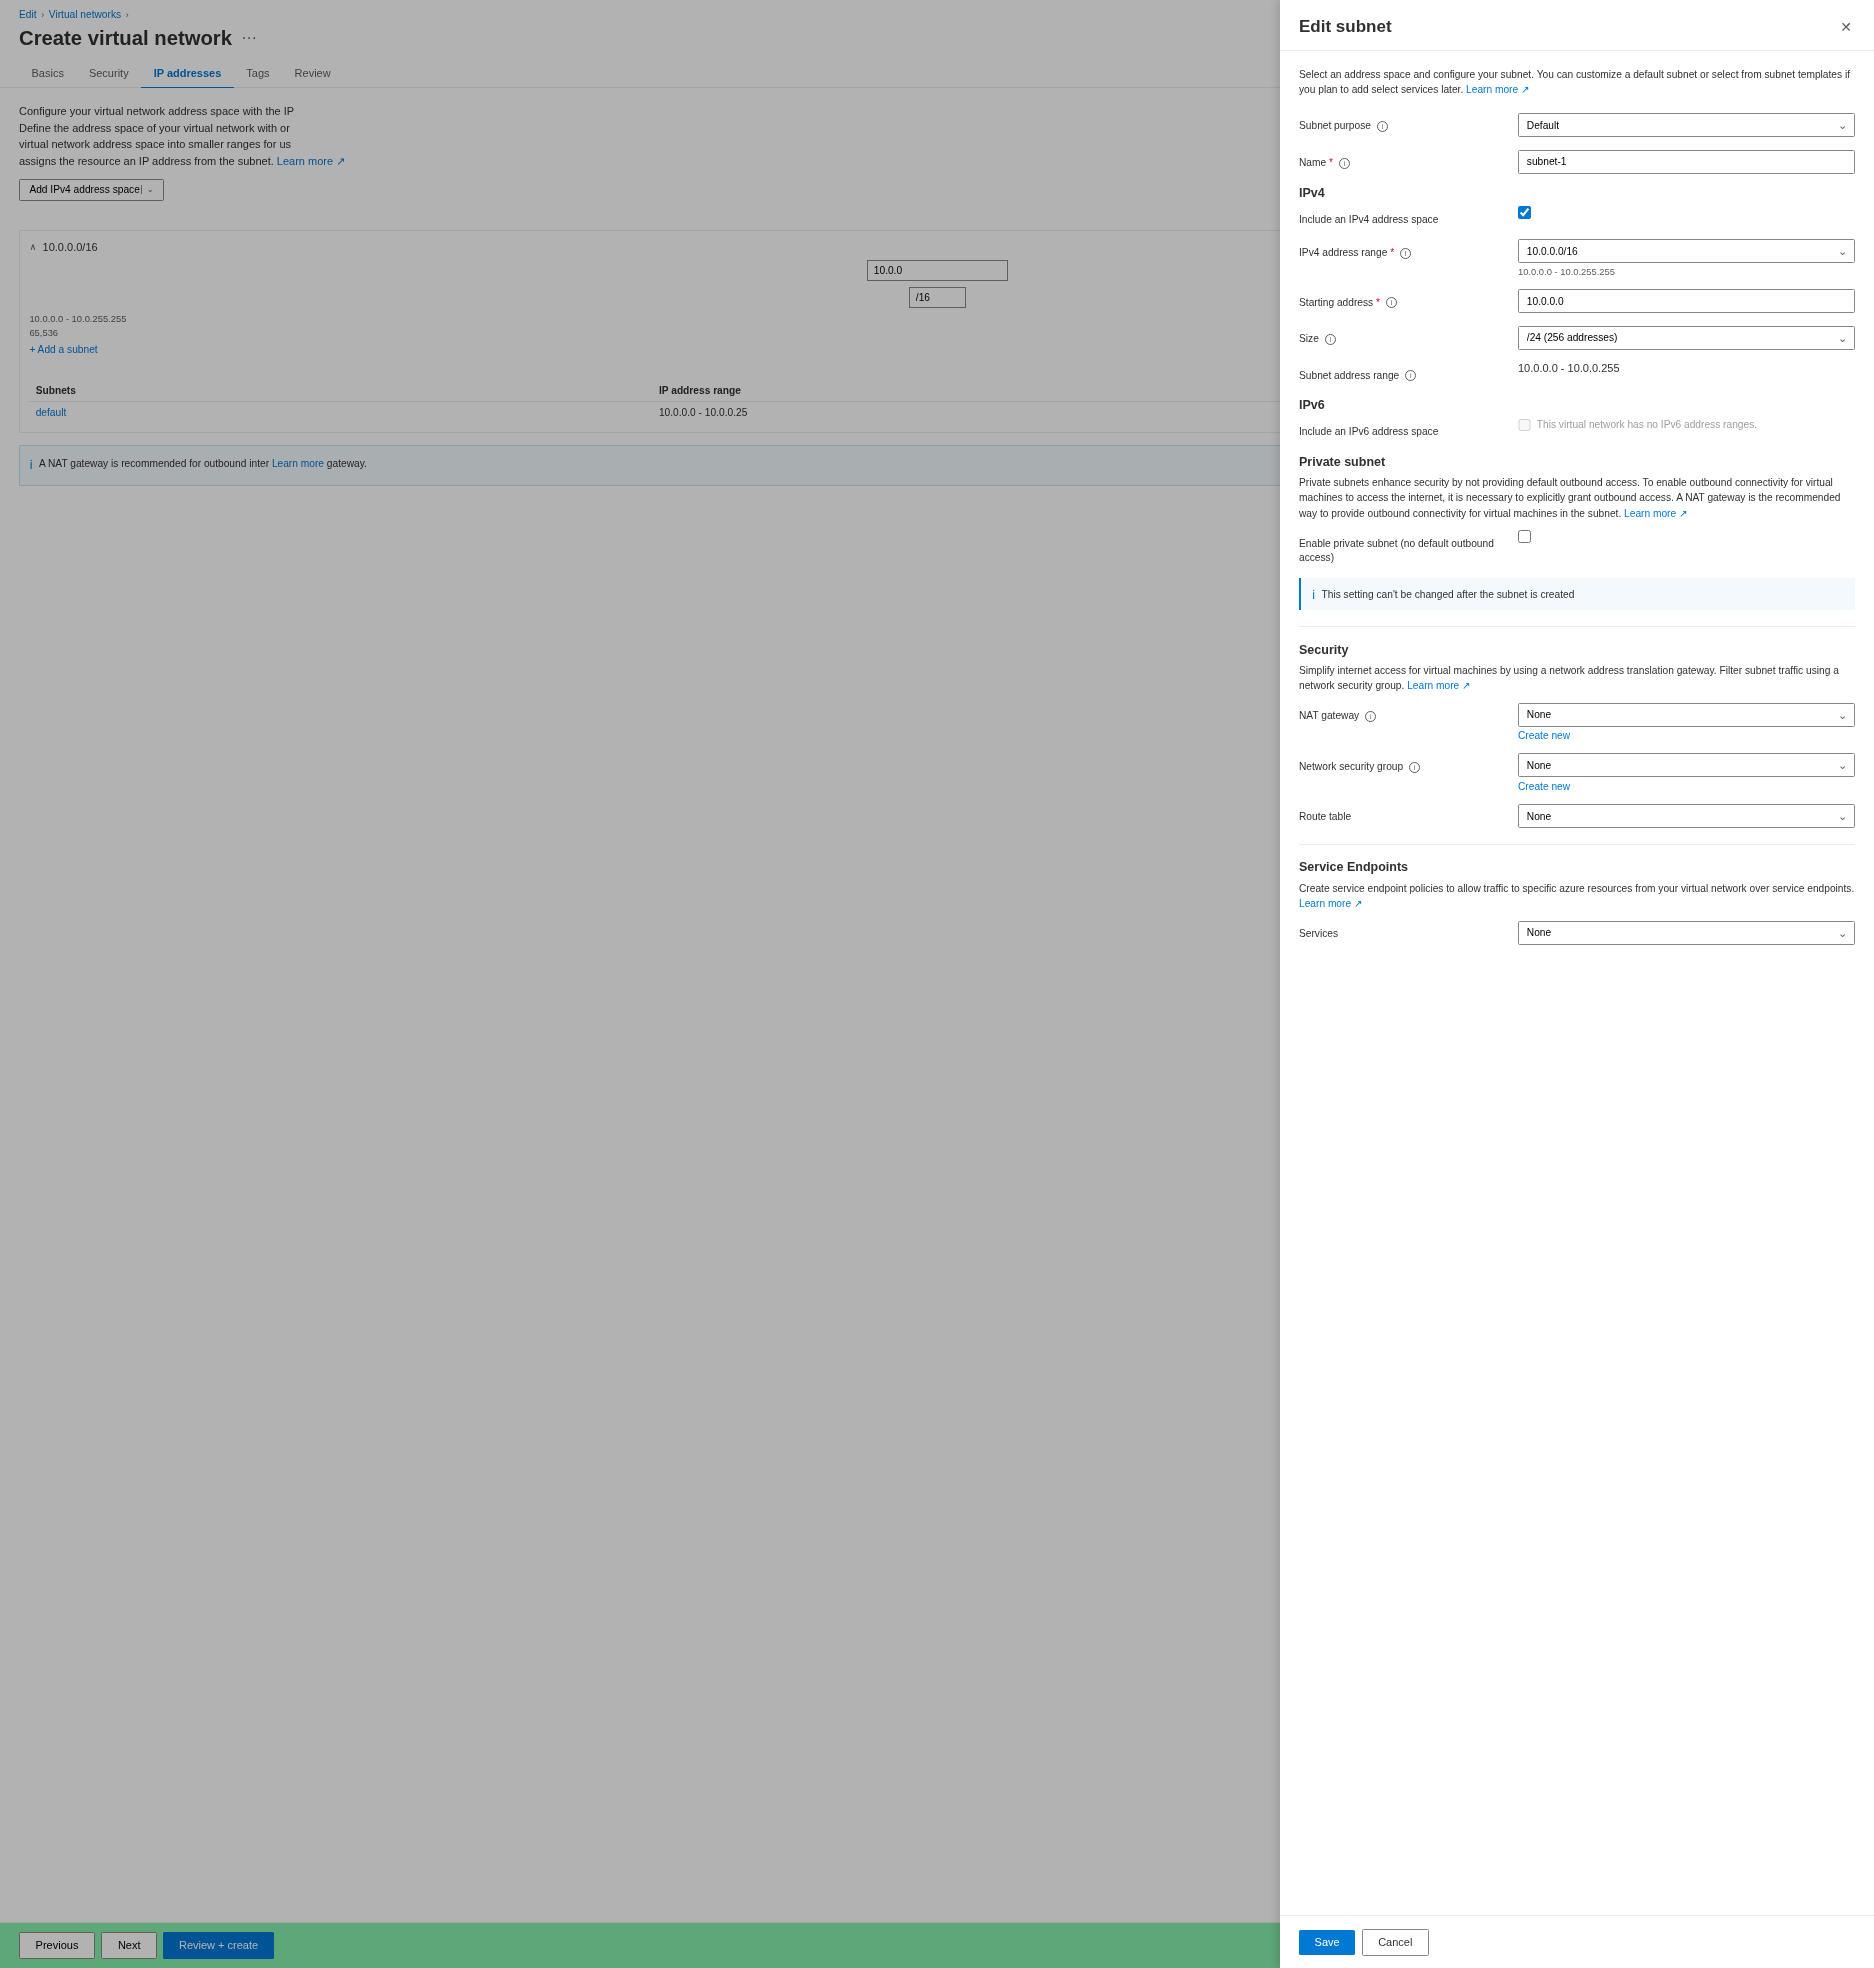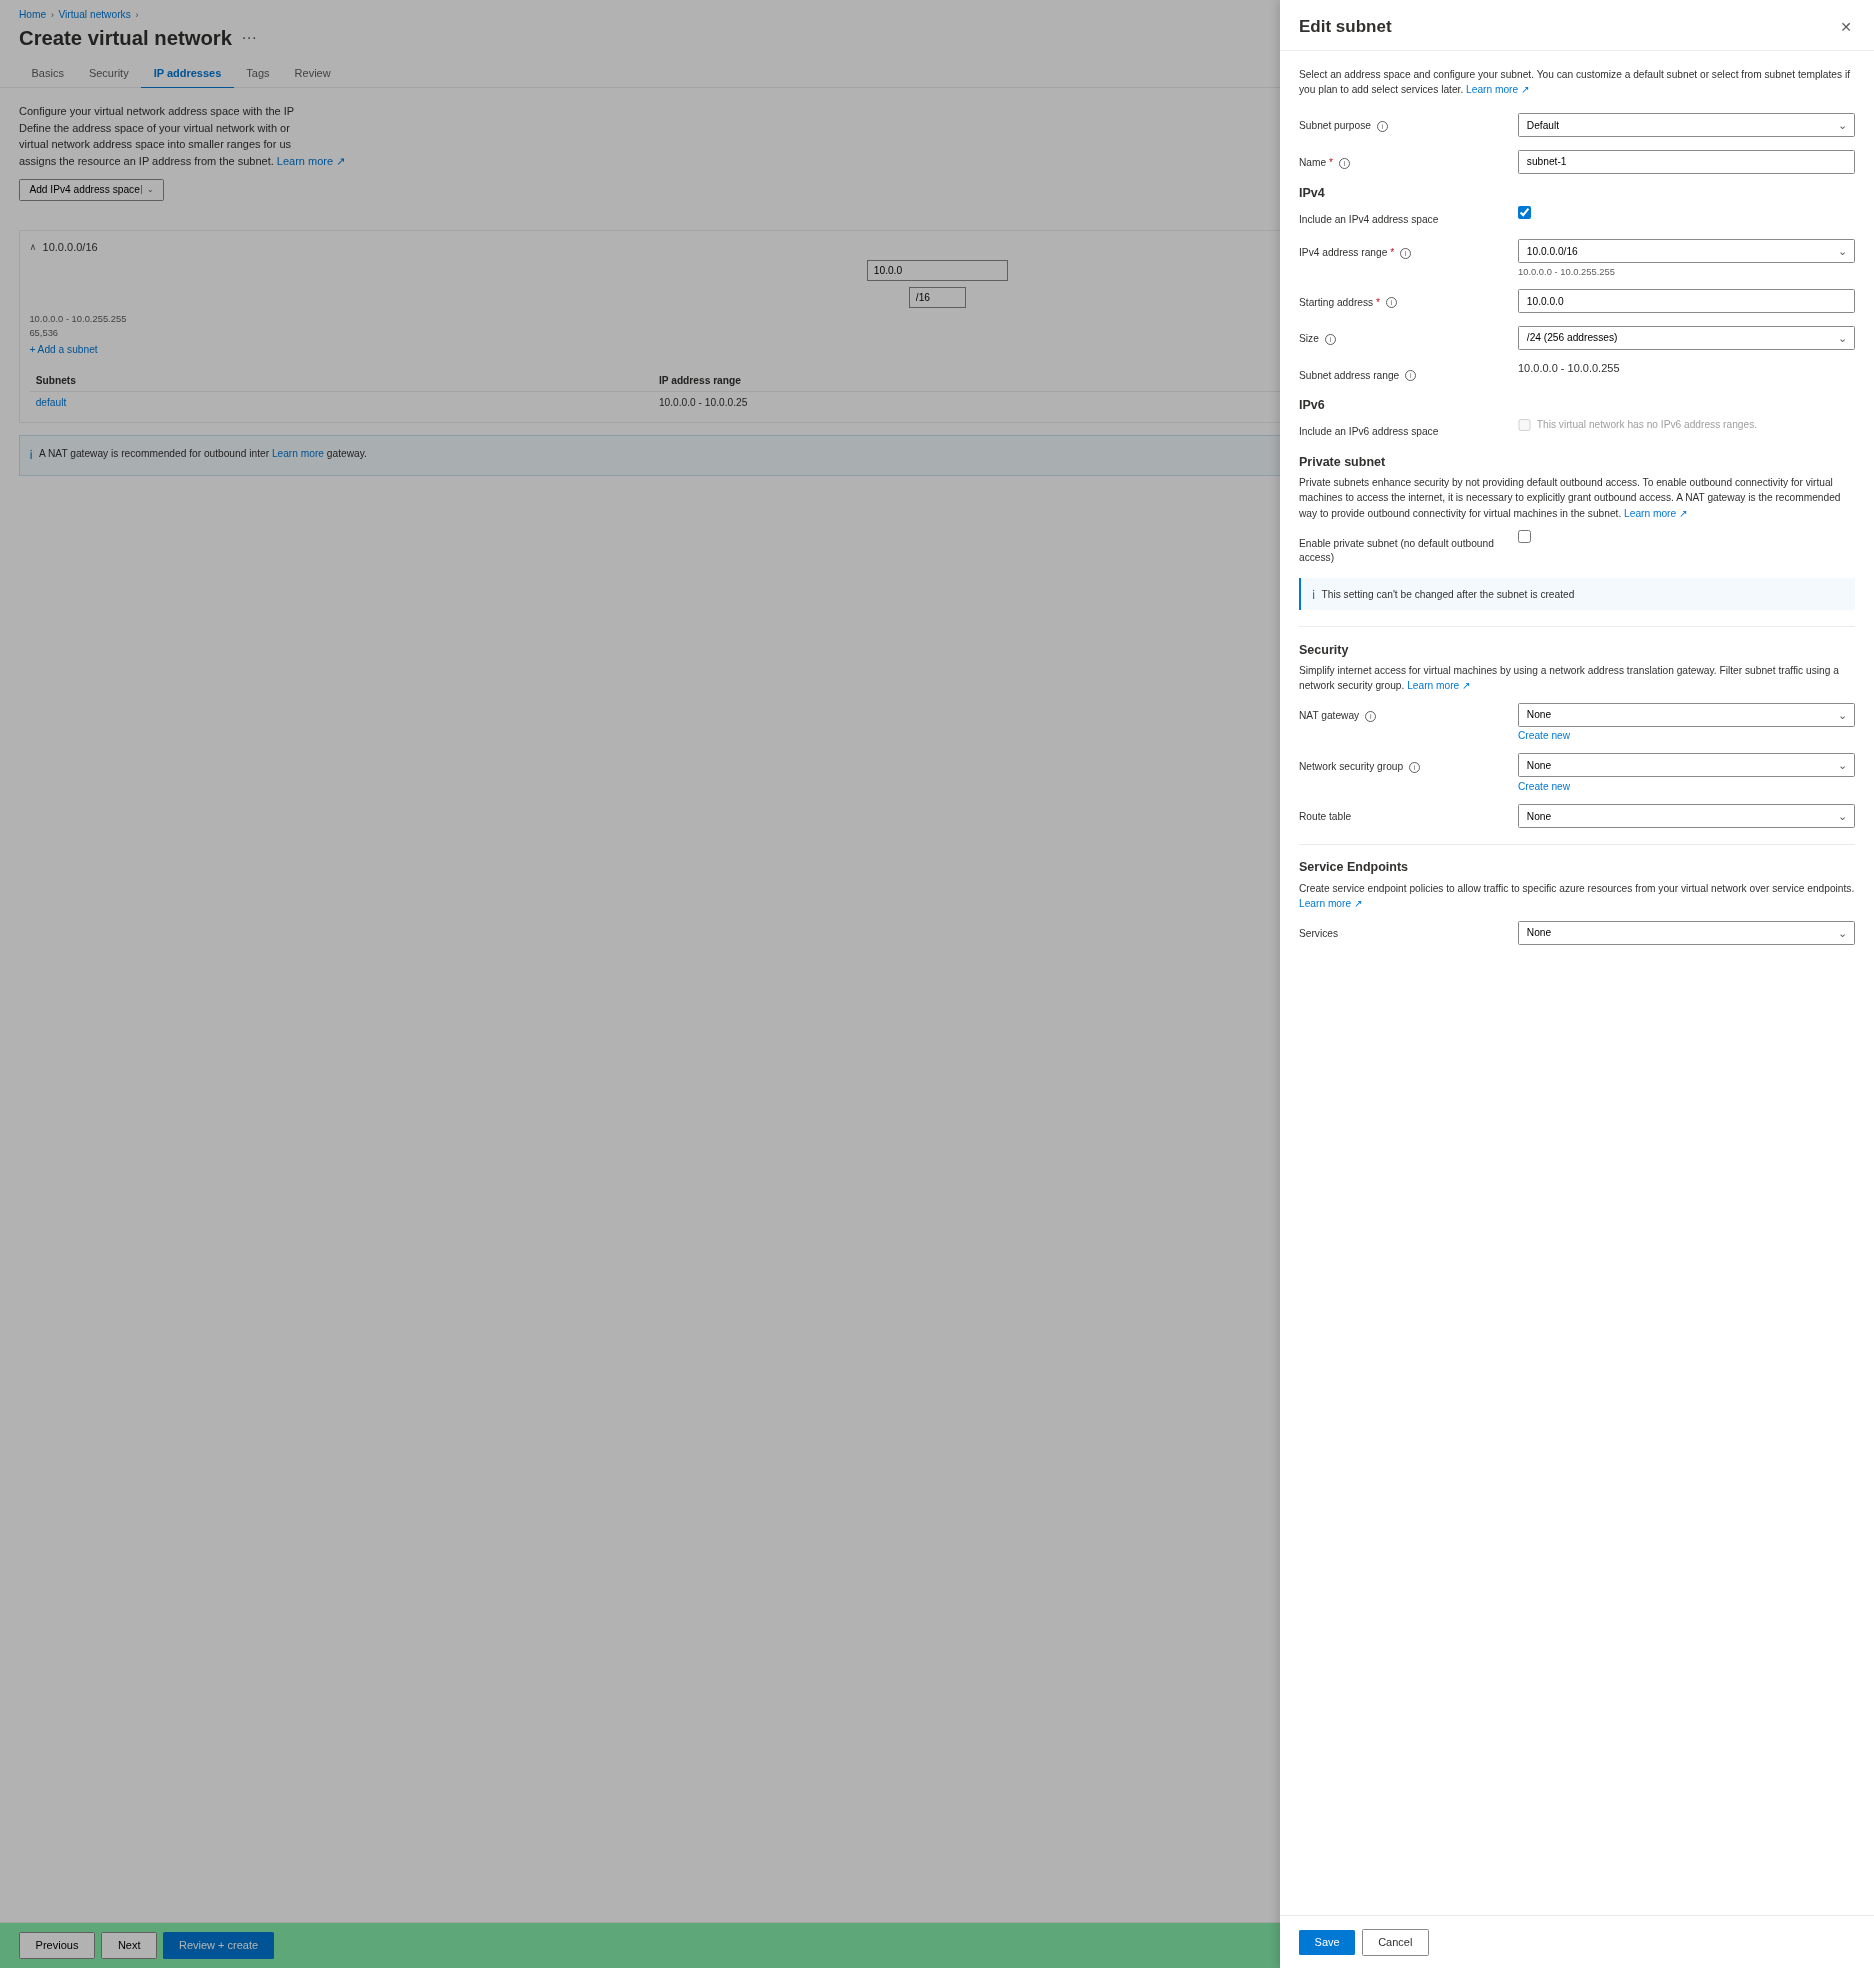--- a/index.html
+++ b/index.html
@@ -37,21 +37,21 @@
     .collapse-icon { color: #605e5c; font-size: 9.4px; cursor: pointer; }
     .address-space-title { font-weight: 400; }
     .address-input-row { display: flex; align-items: center; gap: 6.3px; margin-bottom: 4.7px; flex-direction: column; }
     .address-input { border: 0.8px solid #8a8886; padding: 3.9px 6.3px; font-size: 10.2px; flex: 1; max-width: 141px; }
     .cidr-input { border: 0.8px solid #8a8886; padding: 3.9px 6.3px; font-size: 10.2px; width: 57px; }
     .address-range-text { font-size: 9.4px; color: #605e5c; margin-bottom: 3.1px; }
     .address-count { font-size: 9.4px; color: #605e5c; }
     .add-subnet-link { color: #0078d4; font-size: 10.2px; cursor: pointer; display: inline-flex; align-items: center; gap: 3.1px; margin: 6.3px 0; }
 
     
-    .subnets-table { width: 100%; border-collapse: collapse; margin-top: 9px; }
+    .subnets-table { width: 100%; border-collapse: collapse; margin-top: 19px; }
     .subnets-table th { text-align: left; font-size: 10.2px; font-weight: 600; padding: 4.7px 6.3px; border-bottom: 0.8px solid #edebe9; color: #323130; }
     .subnets-table td { font-size: 10.2px; padding: 4.7px 6.3px; }
     .subnets-table td a { color: #0078d4; text-decoration: none; }
 
     
     .notice-box { display: flex; align-items: flex-start; gap: 6.3px; background: #f3f9fd; border: 0.8px solid #c7e0f4; padding: 9.4px; margin-top: 12.5px; font-size: 10.2px; line-height: 1.5; }
     .notice-icon { color: #0078d4; font-size: 12.5px; flex-shrink: 0; margin-top: 0.8px; }
     .notice-link { color: #0078d4; cursor: pointer; text-decoration: none; }
 
     
@@ -113,21 +113,21 @@
     
     .btn-save { background: #0078d4; color: #fff; border: none; padding: 6.3px 15.6px; font-size: 11px; cursor: pointer; border-radius: 1.6px; }
     .btn-cancel { background: #fff; color: #323130; border: 0.8px solid #8a8886; padding: 6.3px 15.6px; font-size: 11px; cursor: pointer; border-radius: 1.6px; }
   </style>
 </head>
 <body>
 
 <div class="main-container">
 
   <div class="breadcrumb">
-    <a>Home</a>
+    <a>Edit</a>
     <span class="separator">›</span>
     <a>Virtual networks</a>
     <span class="separator">›</span>
   </div>
 
   <div class="page-title-row">
     <h1 class="page-title">Create virtual network</h1>
     <span class="page-title-dots">···</span>
   </div>
 

